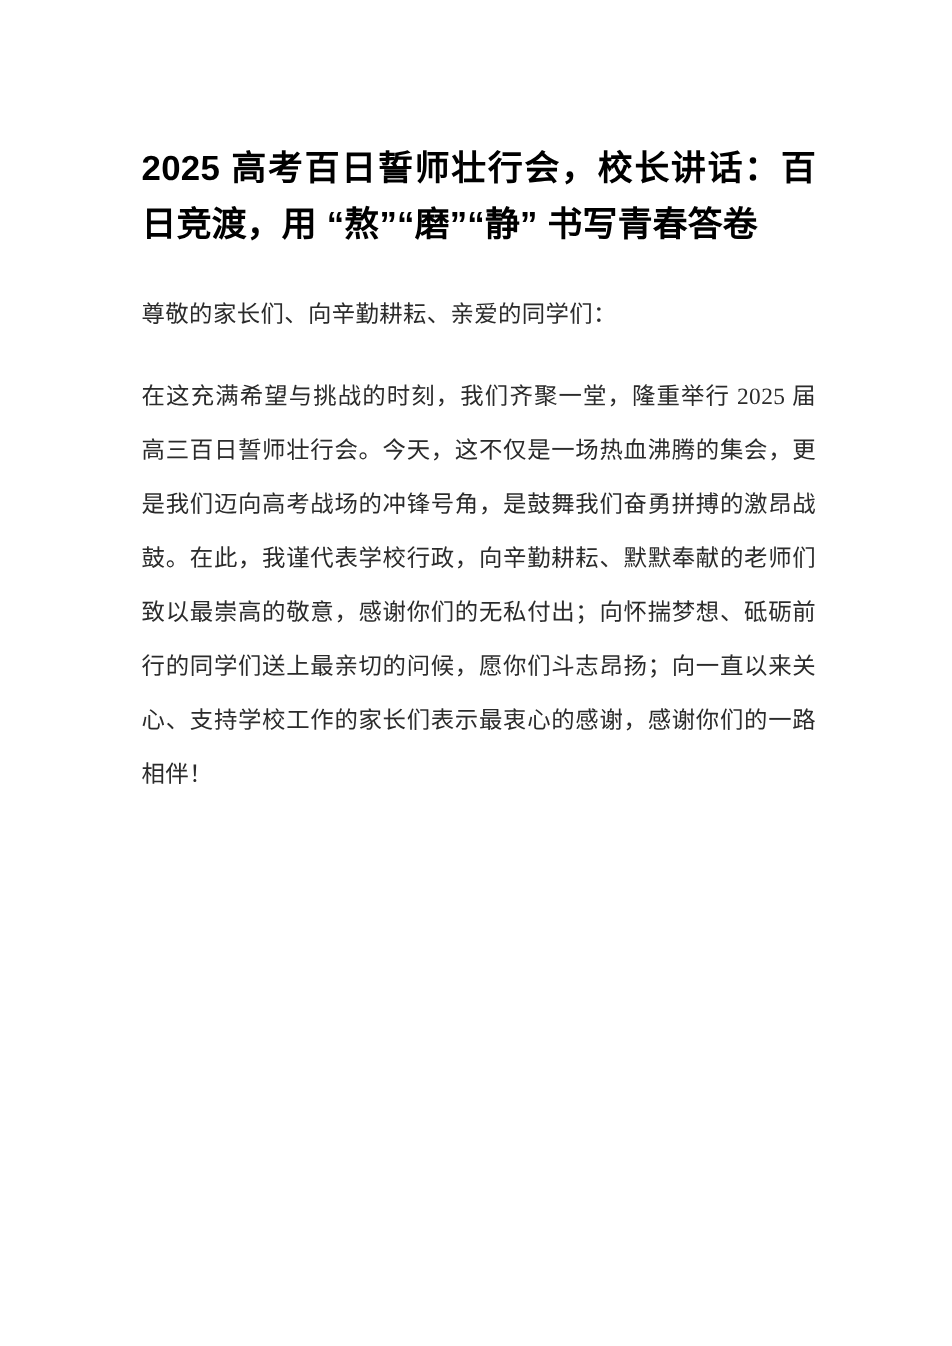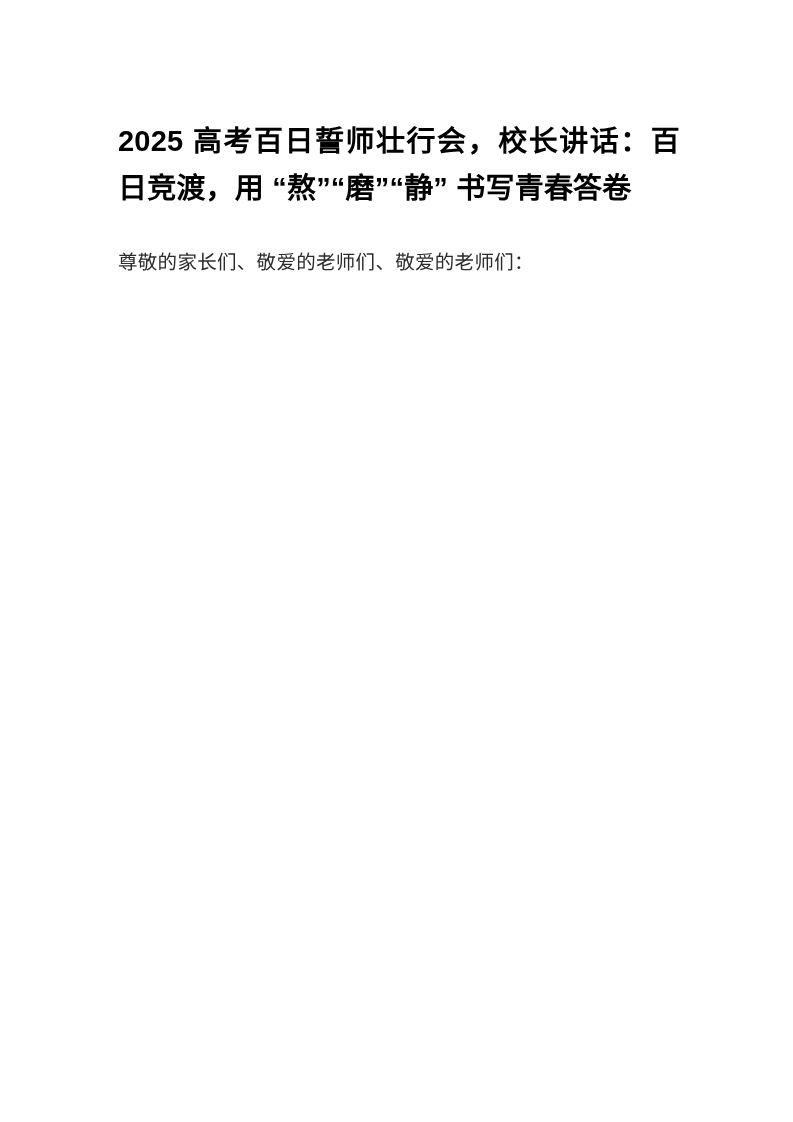--- a/index.html
+++ b/index.html
@@ -50,19 +50,20 @@
     text-align: left;
   }
 </style>
 </head>
 <body>
 
 <div class="page">
 
   <h1 class="doc-title">2025 高考百日誓师壮行会，校长讲话：百日竞渡，用 “熬”“磨”“静” 书写青春答卷</h1>
 
-  <p class="para para-short">尊敬的家长们、敬爱的老师们、敬爱的老师们：</p>
+  <p class="para para-short">尊敬的家长们、向辛勤耕耘、亲爱的同学们：</p>
 
 
+  <p class="para">在这充满希望与挑战的时刻，我们齐聚一堂，隆重举行 2025 届高三百日誓师壮行会。今天，这不仅是一场热血沸腾的集会，更是我们迈向高考战场的冲锋号角，是鼓舞我们奋勇拼搏的激昂战鼓。在此，我谨代表学校行政，向辛勤耕耘、默默奉献的老师们致以最崇高的敬意，感谢你们的无私付出；向怀揣梦想、砥砺前行的同学们送上最亲切的问候，愿你们斗志昂扬；向一直以来关心、支持学校工作的家长们表示最衷心的感谢，感谢你们的一路相伴！</p>
 
 
 
 </div>
 
 </body></html>

